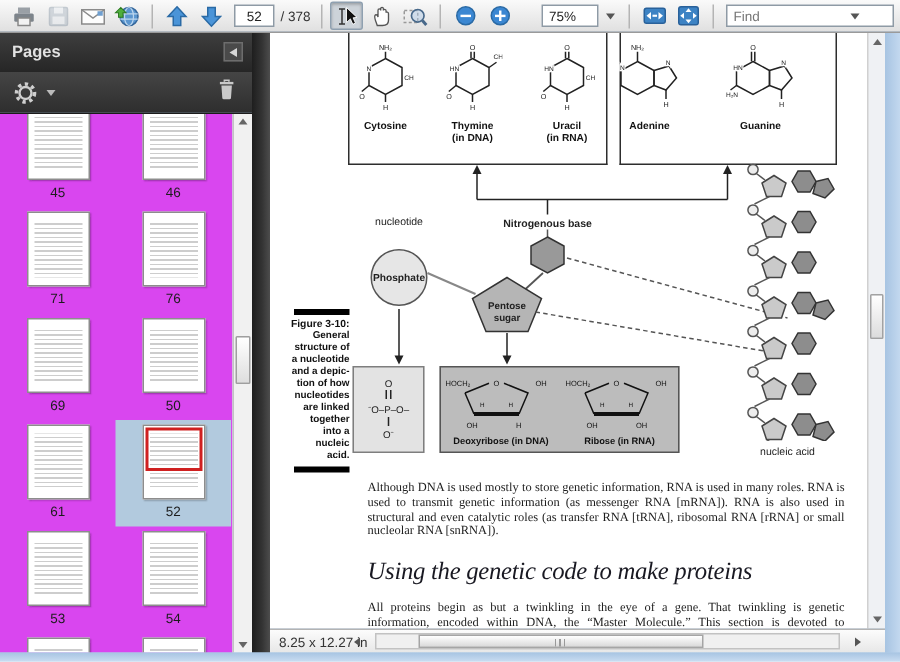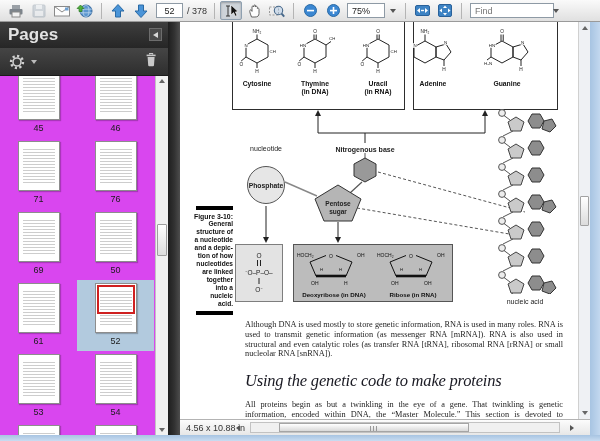--- a/index.html
+++ b/index.html
@@ -6,27 +6,27 @@
 html,body{width:600px;height:441px;overflow:hidden;}
 body{position:relative;font-family:"Liberation Sans",sans-serif;background:#b9d3ec;}
 
 
 .toolbar{position:absolute;left:0;top:0;width:600px;height:22px;background:linear-gradient(#fafafa,#e0e0e0);border-bottom:1px solid #9a9a9a;display:flex;align-items:center;padding-left:5px;gap:1px;}
 .tbtn{width:22px;height:19px;display:flex;align-items:center;justify-content:center;border:1px solid transparent;border-radius:2px;flex:0 0 auto;}
 .tbtn.pressed{background:#cdd3d9;border:1px solid #8fa0b0;box-shadow:inset 0 1px 2px rgba(0,0,0,.25);}
 .tsep{width:1px;height:16px;background:#b4b4b4;margin:0 4px;flex:0 0 auto;}
 .pagebox{width:27px;height:15px;background:#fff;border:1px solid #8e9aa5;font-size:9px;text-align:center;color:#222;margin:0 3px;}
 .slash{font-size:9px;color:#333;margin-right:2px;white-space:nowrap;}
-.zoombox{width:38px;height:15px;background:#fff;border:1px solid #8e9aa5;font-size:9px;color:#222;display:flex;align-items:center;padding-left:4px;margin-left:2px;}
+.zoombox{width:38px;height:15px;background:#fff;border:1px solid #8e9aa5;font-size:9px;color:#222;display:flex;align-items:center;padding-left:4px;margin-left:16px;}
 .caret{width:0;height:0;border-left:3.5px solid transparent;border-right:3.5px solid transparent;border-top:4px solid #555;margin:0 4px;flex:0 0 auto;}
-.findbox{width:84px;height:15px;background:#fff;border:1px solid #8e9aa5;display:flex;align-items:center;margin-left:3px;}
+.findbox{width:112px;height:15px;background:#fff;border:1px solid #8e9aa5;display:flex;align-items:center;margin-left:3px;}
 .findbox input{border:none;outline:none;width:78px;font-size:9px;color:#999;padding-left:4px;font-family:"Liberation Sans",sans-serif;background:transparent;}
 
 
-.panel-header{position:absolute;left:0;top:22px;width:168px;height:26px;background:linear-gradient(#3e3e3e,#262626);color:#e3e3e3;font-size:17px;font-weight:bold;display:flex;align-items:center;padding:0 8px;}
+.panel-header{position:absolute;left:0;top:22px;width:168px;height:26px;background:linear-gradient(#3e3e3e,#262626);color:#e3e3e3;font-size:11px;font-weight:bold;display:flex;align-items:center;padding:0 8px;}
 .collapse-btn{position:absolute;right:6px;top:6px;width:13px;height:13px;background:#4a4a4a;border:1px solid #6d6d6d;display:flex;align-items:center;justify-content:center;}
 .collapse-btn .tri{width:0;height:0;border-top:3.5px solid transparent;border-bottom:3.5px solid transparent;border-right:5px solid #d8d8d8;}
 .panel-toolbar{position:absolute;left:0;top:48px;width:168px;height:28px;background:linear-gradient(#454545,#2e2e2e);border-bottom:1px solid #1b1b1b;display:flex;align-items:center;justify-content:space-between;padding:0 9px;}
 .thumb-grid{position:absolute;left:0;top:76px;width:155px;height:359px;background:#d946ef;overflow:hidden;}
 .thumb-inner{position:relative;margin-top:-9px;display:grid;grid-template-columns:77px 77px;}
 .thumb-cell{height:71px;display:flex;flex-direction:column;align-items:center;padding-top:3px;}
 .thumb-cell.selected{background:#b2cade;}
 .thumb-page{width:42px;height:50px;background:#fff;border:1px solid #8d8d8d;box-shadow:1px 1px 1px rgba(0,0,0,.22);position:relative;}
 .scribble{position:absolute;inset:5px 4px;background:repeating-linear-gradient(180deg,transparent 0 2px,#9b9b9b 2px 3px);opacity:.5;}
 .view-rect{position:absolute;left:1px;right:1px;top:1px;height:29px;border:2px solid #cf2020;}
@@ -511,21 +511,21 @@
   <p class="para" style="top:378px;">All proteins begin as but a twinkling in the eye of a gene. That twinkling is genetic information, encoded within DNA, the “Master Molecule.” This section is devoted to understanding how genetic information is copied and transmitted within cells. In DNA replication, the gene</p>
 </div>
 
 <div class="v-scroll">
   <div class="arrow-up" style="top:4px;left:2.5px;"></div>
   <div class="sthumb"></div>
   <div class="arrow-dn" style="bottom:4px;left:2.5px;"></div>
 </div>
 
 <div class="statusbar">
-  <span style="position:absolute;left:6px;top:3px;">4.56 x 10.88 in</span>
+  <span style="position:absolute;left:6px;top:3px;">8.25 x 12.27 in</span>
   <div class="tri-l" style="position:absolute;left:56px;top:4.5px;"></div>
   <div class="hs-track">
     <div class="hs-thumb">
         <div class="hs-grip"></div>
       </div>
   </div>
   <div class="tri-r" style="position:absolute;right:16px;top:4.5px;"></div>
 </div>
 
 <div class="right-strip"></div>

